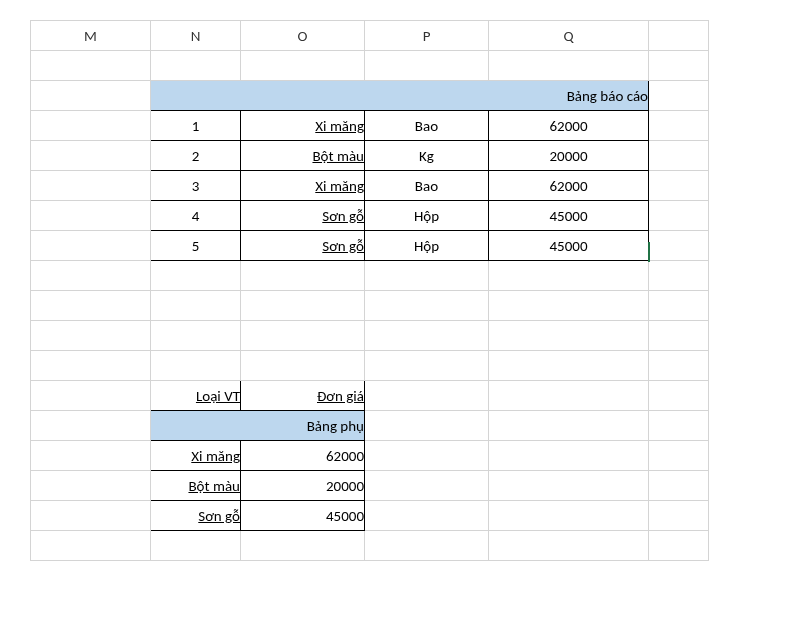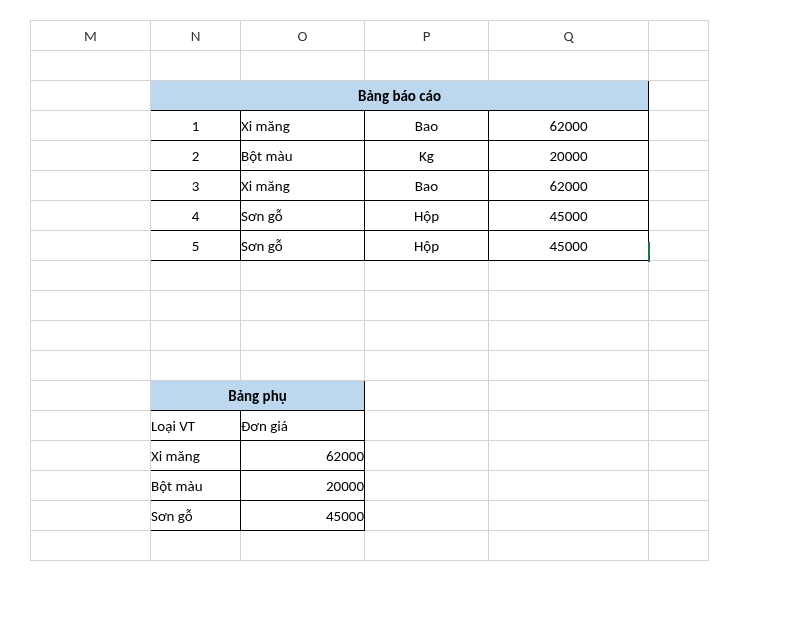--- a/index.html
+++ b/index.html
@@ -36,25 +36,25 @@
     }
     .col-M { width: 120px; }
     .col-N { width: 90px; }
     .col-O { width: 124px; }
     .col-P { width: 124px; }
     .col-Q { width: 160px; }
     .col-R { width: 60px; }
     .bordered { border: 1px solid #000 !important; }
     .header-bg {
       background: #bdd7ee !important;
-      text-align: center;
-      font-weight: 700;
+      text-align: right;
+      font-weight: 400;
     }
     .center { text-align: center; }
-    .left { text-align: left; padding-left: 4px; }
+    .left { text-align: right; padding-left: 4px; text-decoration: underline; }
     .right { text-align: right; padding-right: 6px; }
     .selected-cell {
       position: relative;
     }
     .selected-cell::after {
       content: '';
       position: absolute;
       right: -2px;
       bottom: -2px;
       width: 6px;
@@ -162,37 +162,37 @@
         <td></td>
         <td></td>
         <td></td>
         <td></td>
         <td></td>
         <td></td>
       </tr>
 
   <tr>
     <td></td>
-    <td colspan="2" class="bordered header-bg">Bảng phụ</td>
-    <td></td>
-    <td></td>
-    <td></td>
-  </tr>
-
-  <tr>
-    <td></td>
     <td class="bordered left">Loại VT</td>
     <td class="bordered left">Đơn giá</td>
     <td></td>
     <td></td>
     <td></td>
   </tr>
 
   <tr>
     <td></td>
+    <td colspan="2" class="bordered header-bg">Bảng phụ</td>
+    <td></td>
+    <td></td>
+    <td></td>
+  </tr>
+
+  <tr>
+    <td></td>
     <td class="bordered left">Xi măng</td>
     <td class="bordered right">62000</td>
     <td></td>
     <td></td>
     <td></td>
   </tr>
   <tr>
     <td></td>
     <td class="bordered left">Bột màu</td>
     <td class="bordered right">20000</td>

